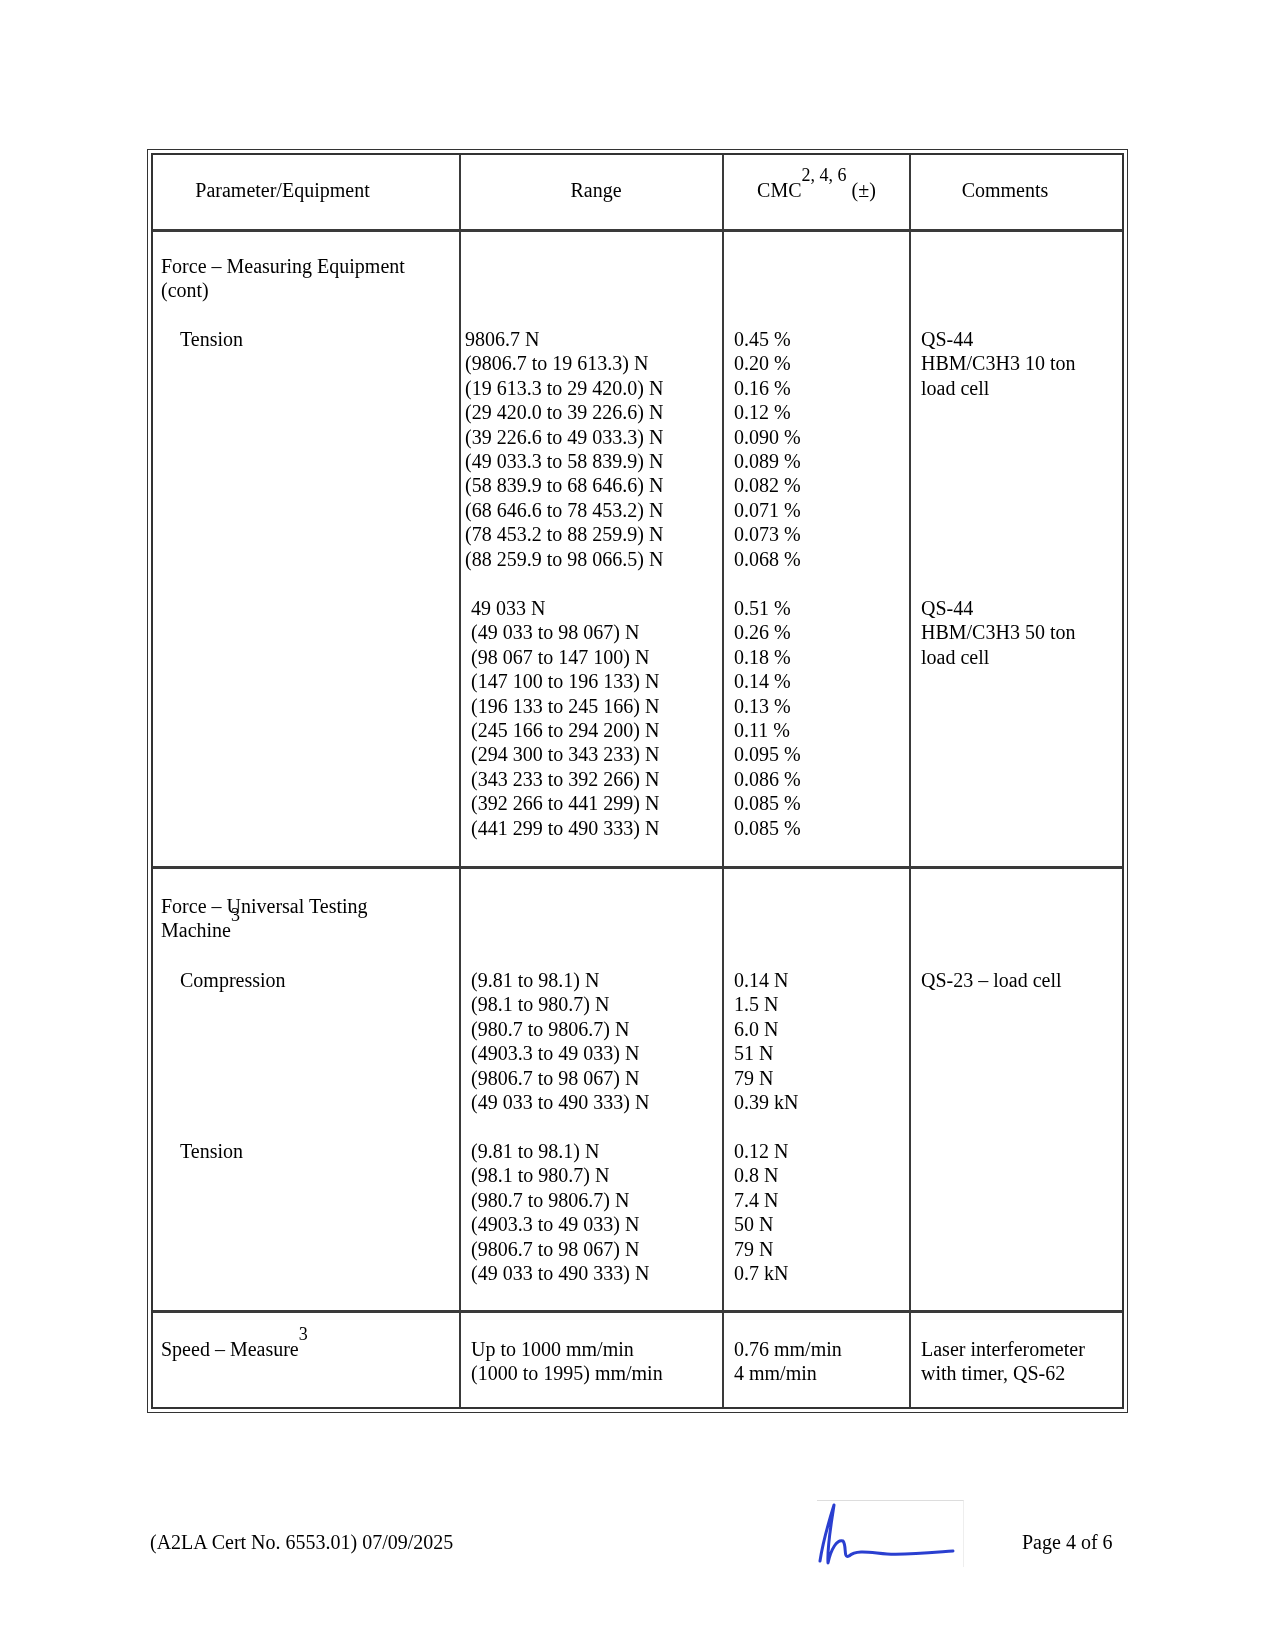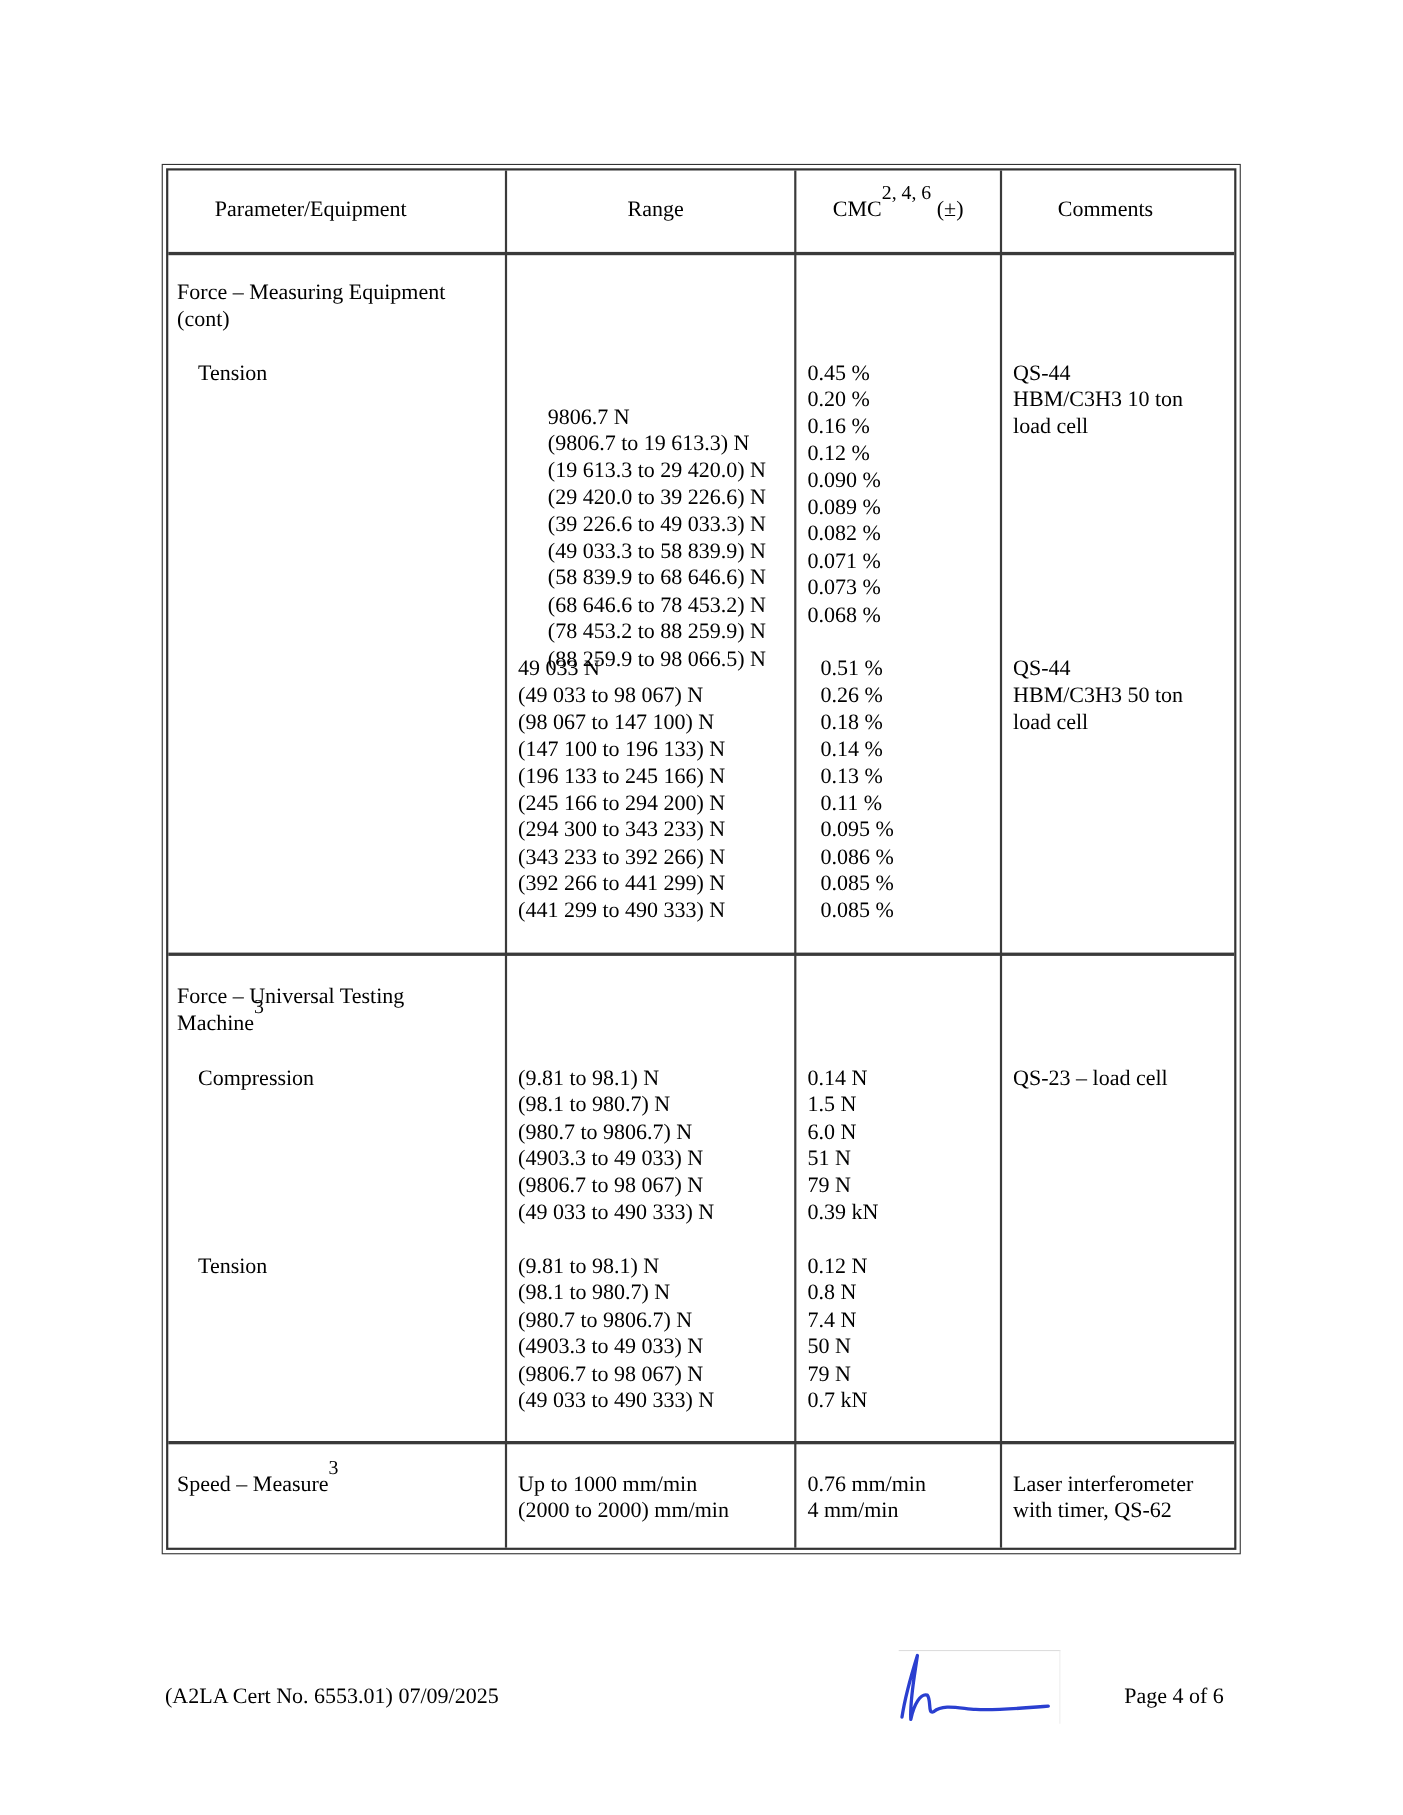--- a/index.html
+++ b/index.html
@@ -50,21 +50,21 @@
 <div class="hdr" style="left:461px; width:270px; top:178px;">Range</div>
 <div class="hdr" style="left:724px; width:185px; top:178px;"><span>CMC</span><sup>2, 4, 6</sup><span> (±)</span></div>
 <div class="hdr" style="left:911px; width:188px; top:178px;">Comments</div>
 
 <div class="cell lines" style="left:161px; top:254px;">
   <div>Force – Measuring Equipment</div>
   <div>(cont)</div>
 </div>
 <div class="cell indent" style="left:161px; top:327px;">Tension</div>
 
-<div class="cell lines" style="left:498px; top:327px;margin-top:40px;">
+<div class="cell lines" style="left:465px; top:327px;">
   <div>9806.7 N</div>
   <div>(9806.7 to 19 613.3) N</div>
   <div>(19 613.3 to 29 420.0) N</div>
   <div>(29 420.0 to 39 226.6) N</div>
   <div>(39 226.6 to 49 033.3) N</div>
   <div>(49 033.3 to 58 839.9) N</div>
   <div>(58 839.9 to 68 646.6) N</div>
   <div>(68 646.6 to 78 453.2) N</div>
   <div>(78 453.2 to 88 259.9) N</div>
   <div>(88 259.9 to 98 066.5) N</div>
@@ -92,21 +92,21 @@
   <div>(49 033 to 98 067) N</div>
   <div>(98 067 to 147 100) N</div>
   <div>(147 100 to 196 133) N</div>
   <div>(196 133 to 245 166) N</div>
   <div>(245 166 to 294 200) N</div>
   <div>(294 300 to 343 233) N</div>
   <div>(343 233 to 392 266) N</div>
   <div>(392 266 to 441 299) N</div>
   <div>(441 299 to 490 333) N</div>
 </div>
-<div class="cell lines" style="left:734px; top:596px;margin-left:12px;">
+<div class="cell lines" style="left:734px; top:596px;">
   <div>0.51 %</div>
   <div>0.26 %</div>
   <div>0.18 %</div>
   <div>0.14 %</div>
   <div>0.13 %</div>
   <div>0.11 %</div>
   <div>0.095 %</div>
   <div>0.086 %</div>
   <div>0.085 %</div>
   <div>0.085 %</div>
@@ -154,21 +154,21 @@
   <div>0.8 N</div>
   <div>7.4 N</div>
   <div>50 N</div>
   <div>79 N</div>
   <div>0.7 kN</div>
 </div>
 
 <div class="cell" style="left:161px; top:1337px;"><span>Speed – Measure</span><sup>3</sup></div>
 <div class="cell lines" style="left:471px; top:1337px;">
   <div>Up to 1000 mm/min</div>
-  <div>(2000 to 2000) mm/min</div>
+  <div>(1000 to 1995) mm/min</div>
 </div>
 <div class="cell lines" style="left:734px; top:1337px;">
   <div>0.76 mm/min</div>
   <div>4 mm/min</div>
 </div>
 <div class="cell lines" style="left:921px; top:1337px;">
   <div>Laser interferometer</div>
   <div>with timer, QS-62</div>
 </div>
 

